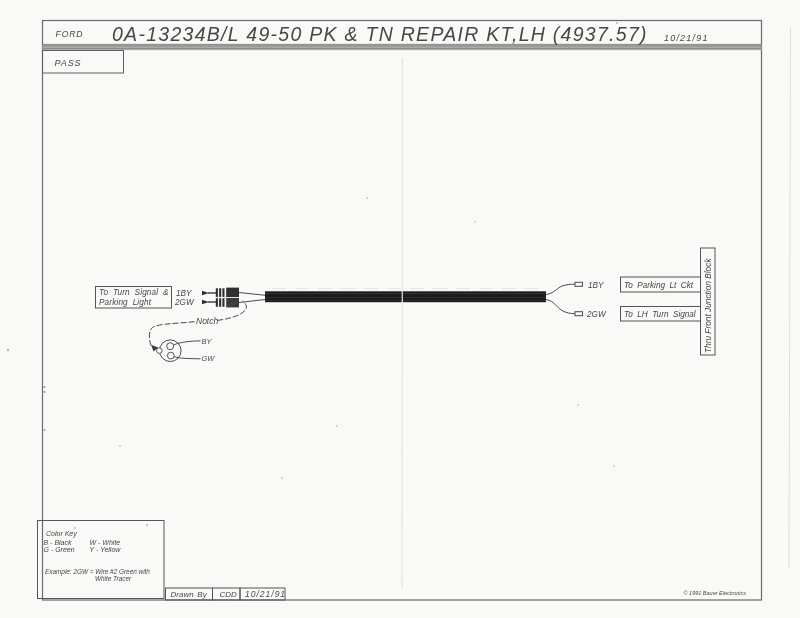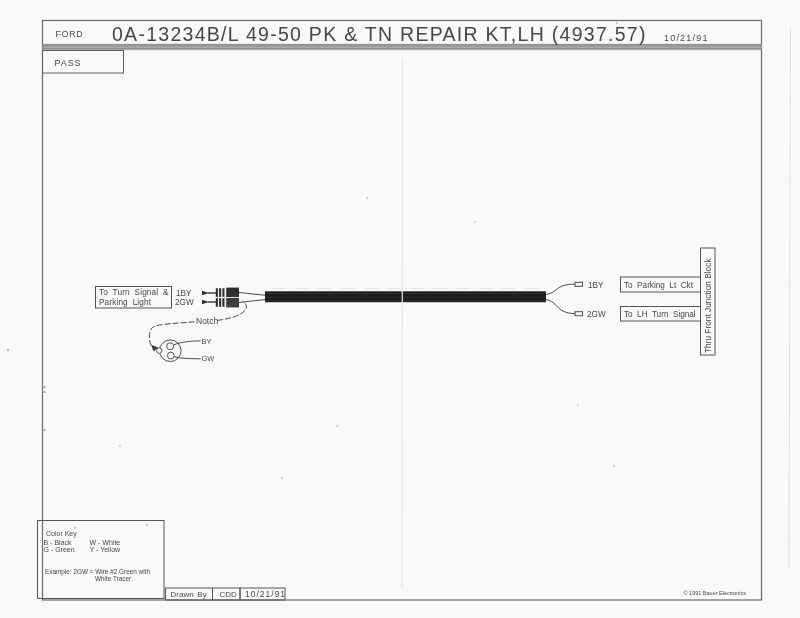--- a/index.html
+++ b/index.html
@@ -1,17 +1,17 @@
 <!DOCTYPE html>
 <html><head>
 <meta charset="utf-8">
 <style>
   html,body{margin:0;padding:0;}
   body{width:800px;height:618px;background:#f9f9f7;font-family:"Liberation Sans",sans-serif;}
-  #page{position:relative;width:800px;height:618px;overflow:hidden;}
+  #page{position:relative;width:800px;height:618px;overflow:hidden;font-style:italic;}
   svg{position:absolute;left:0;top:0;filter:blur(0.22px);}
   text{fill:#474747;}
 </style>
 </head>
 <body>
 <div id="page">
 <svg width="800" height="618" viewBox="0 0 800 618">
 
   <rect x="42.5" y="20.5" width="719" height="579.5" fill="none" stroke="#6a6a6a" stroke-width="1.2"></rect>
 

